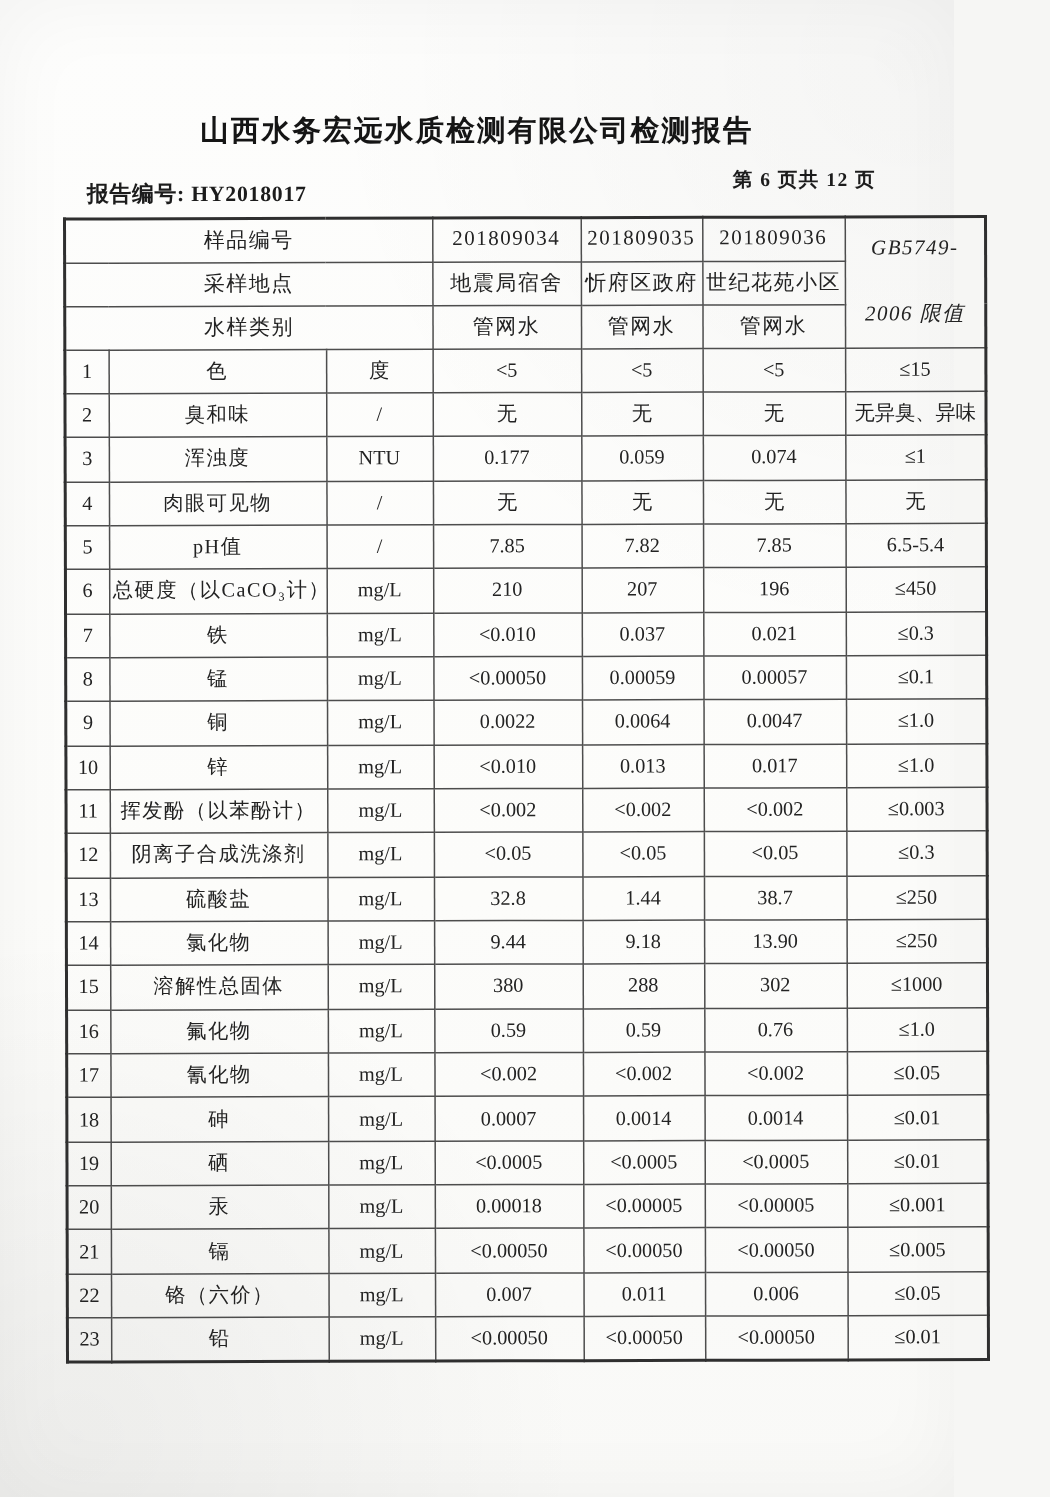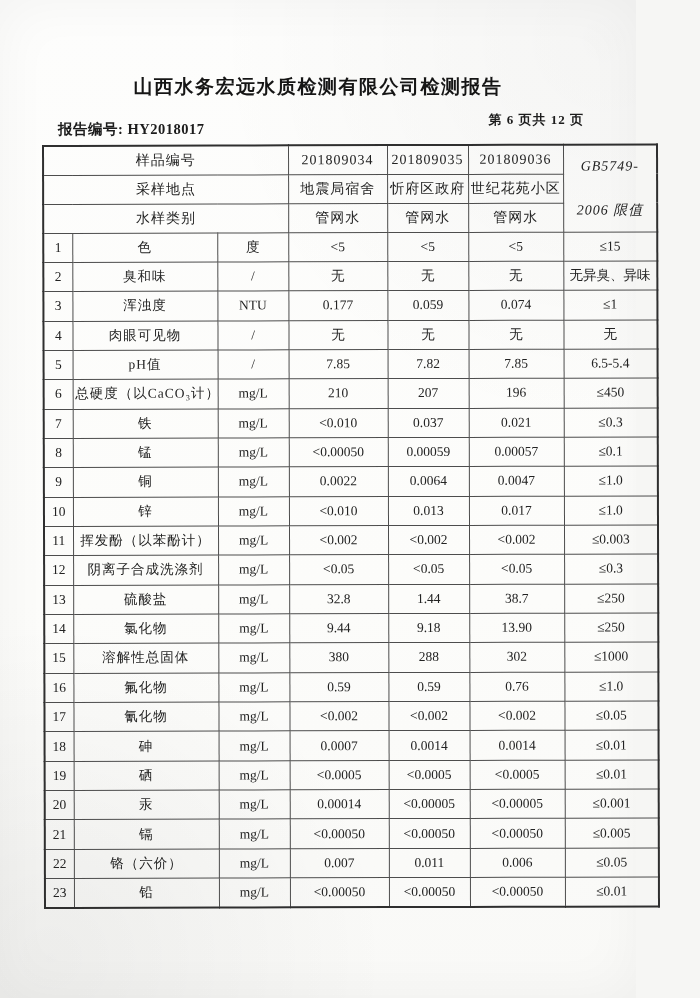--- a/index.html
+++ b/index.html
@@ -305,21 +305,21 @@
     <td class="c-unit">mg/L</td>
     <td class="c-val">&lt;0.0005</td>
     <td class="c-val">&lt;0.0005</td>
     <td class="c-val">&lt;0.0005</td>
     <td class="c-limit">≤0.01</td>
   </tr>
         <tr class="data-row">
     <td class="c-no">20</td>
     <td class="c-param">汞</td>
     <td class="c-unit">mg/L</td>
-    <td class="c-val">0.00014</td>
+    <td class="c-val">0.00018</td>
     <td class="c-val">&lt;0.00005</td>
     <td class="c-val">&lt;0.00005</td>
     <td class="c-limit">≤0.001</td>
   </tr>
         <tr class="data-row">
     <td class="c-no">21</td>
     <td class="c-param">镉</td>
     <td class="c-unit">mg/L</td>
     <td class="c-val">&lt;0.00050</td>
     <td class="c-val">&lt;0.00050</td>

